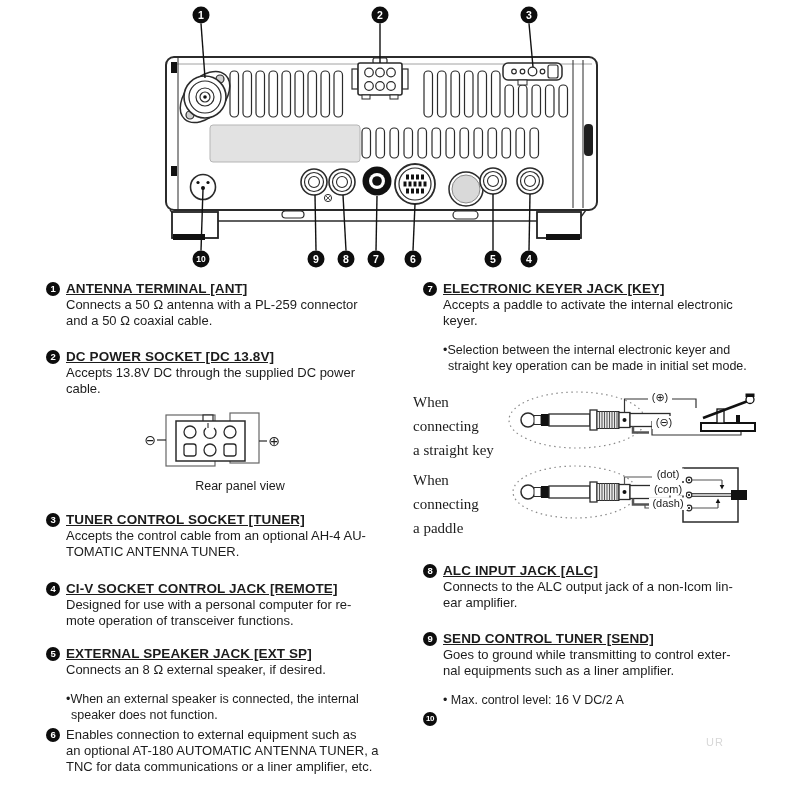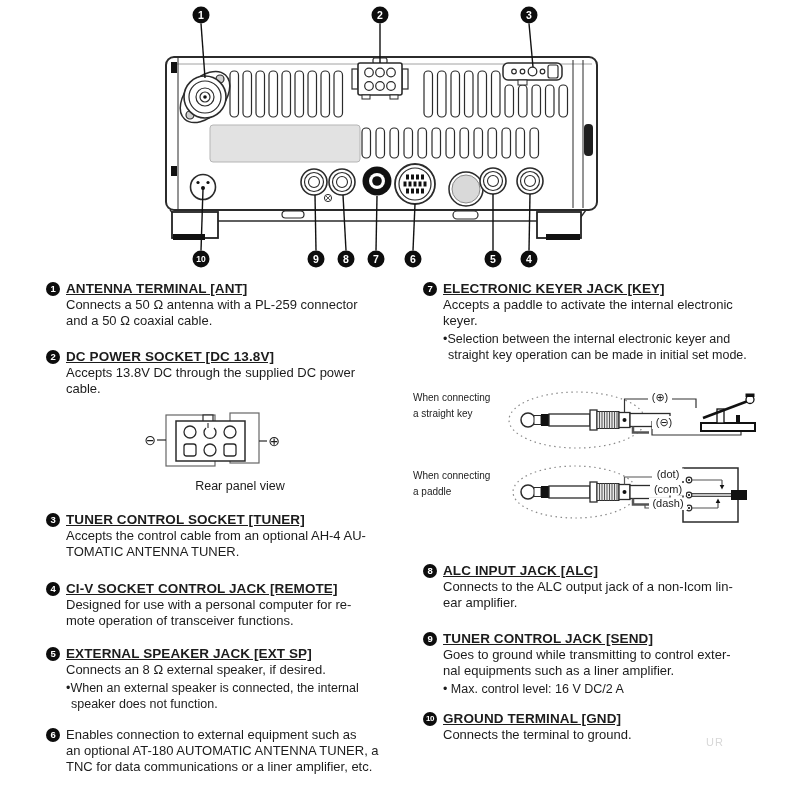--- a/index.html
+++ b/index.html
@@ -6,25 +6,25 @@
   .page{position:relative;width:800px;height:800px;background:#ffffff;overflow:hidden;
         font-family:"Liberation Sans",sans-serif;color:#1c1c1c;}
   svg text{font-family:"Liberation Sans",sans-serif;}
   .abs{position:absolute;}
   .item{position:absolute;display:flex;gap:6px;}
   .numbullet{flex:0 0 auto;display:inline-block;width:14px;height:14px;margin-top:1px;
              border-radius:50%;background:#0d0d0d;color:#fff;font-size:9.5px;font-weight:bold;
              text-align:center;line-height:14px;letter-spacing:-0.5px;}
   .item-title{font-size:13.5px;font-weight:bold;letter-spacing:0.1px;line-height:16px;white-space:pre-line;text-decoration:underline;}
   .item-body{font-size:13px;line-height:16px;margin-top:0;white-space:pre-line;}
-  .item-bullet{font-size:12.5px;line-height:15.5px;margin-top:3px;white-space:pre-line;
+  .item-bullet{font-size:12.5px;line-height:15.5px;margin-top:14px;white-space:pre-line;
                padding-left:5px;text-indent:-5px;}
   .left-col-item{width:352px;}
   .right-col-item{width:362px;}
-  .connect-label{position:absolute;font-size:10px;line-height:16px;white-space:pre-line;width:100px;}
+  .connect-label{position:absolute;font-size:15px;line-height:24px;white-space:pre-line;width:100px;font-family:Liberation Serif, serif;}
   .watermark{position:absolute;font-size:11px;color:#d8d8d8;letter-spacing:1px;}
 </style>
 </head>
 <body>
 
 <div class="page">
 
   <svg class="abs" style="left:140px;top:0px;" width="520" height="275" viewBox="0 0 520 275">
 
     <g>
@@ -423,29 +423,25 @@
     <div>
       <div class="item-title">ALC INPUT JACK [ALC]</div>
       <div class="item-body">Connects to the ALC output jack of a non-Icom lin-
 ear amplifier.</div>
     </div>
   </div>
 
   <div class="item right-col-item" style="left:423px;top:631px;">
     <span class="numbullet">9</span>
     <div>
-      <div class="item-title">TUNER CONTROL JACK [SEND]</div>
+      <div class="item-title">SEND CONTROL TUNER [SEND]</div>
       <div class="item-body">Goes to ground while transmitting to control exter-
 nal equipments such as a liner amplifier.</div>
       <div class="item-bullet">• Max. control level: 16 V DC/2 A</div>
     </div>
   </div>
 
   <div class="item right-col-item" style="left:423px;top:711px;">
     <span class="numbullet" style="font-size:8px;">10</span>
-    <div>
-      <div class="item-title">GROUND TERMINAL [GND]</div>
-      <div class="item-body">Connects the terminal to ground.</div>
-    </div>
   </div>
 
   <div class="watermark" style="left:706px;top:736px;">UR</div>
 </div>
 
 </body></html>

